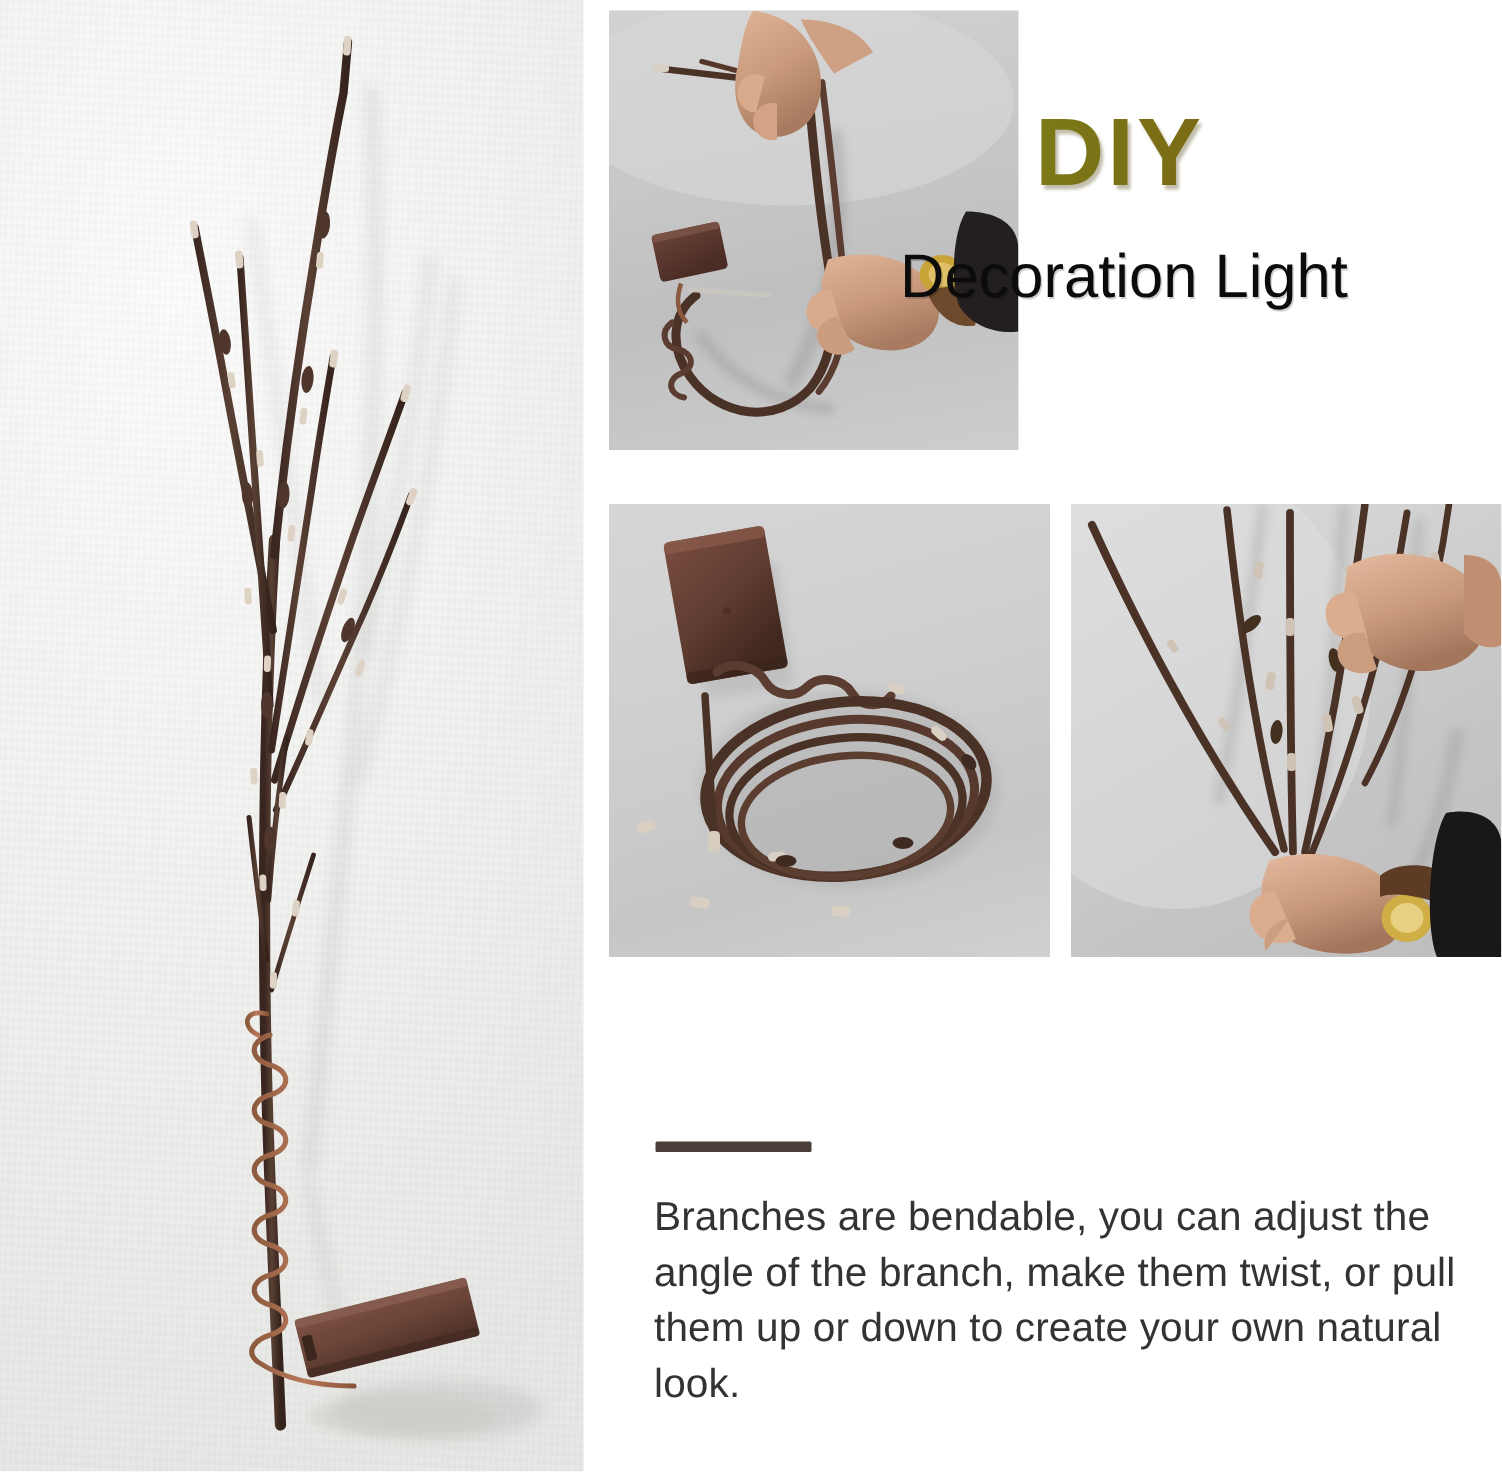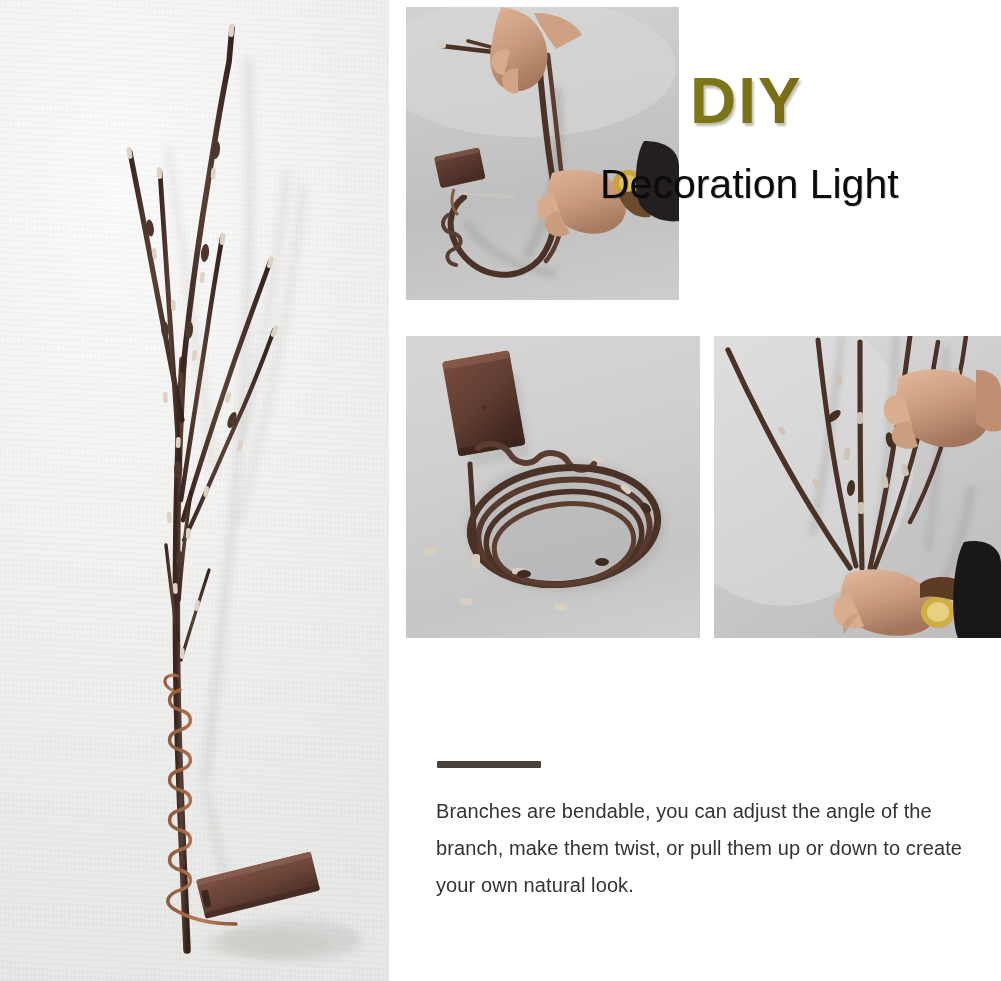--- a/index.html
+++ b/index.html
@@ -88,21 +88,21 @@
     position:absolute;
     left:437px; top:761px;
     width:104px; height:7px;
     background:#4a3f39;
     border-radius:1px;
   }
   #caption-text {
     position:absolute;
     left:436px; top:793px;
     width:546px;
-    font-size:20px;
+    font-size:27px;
     line-height:37px;
     color:#333333;
     letter-spacing:0.1px;
   }
 </style>
 </head>
 <body>
 
 <div id="page">
 

